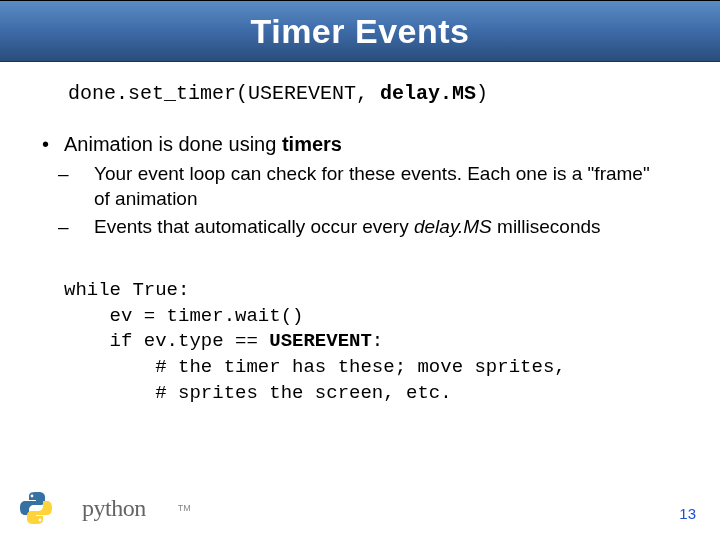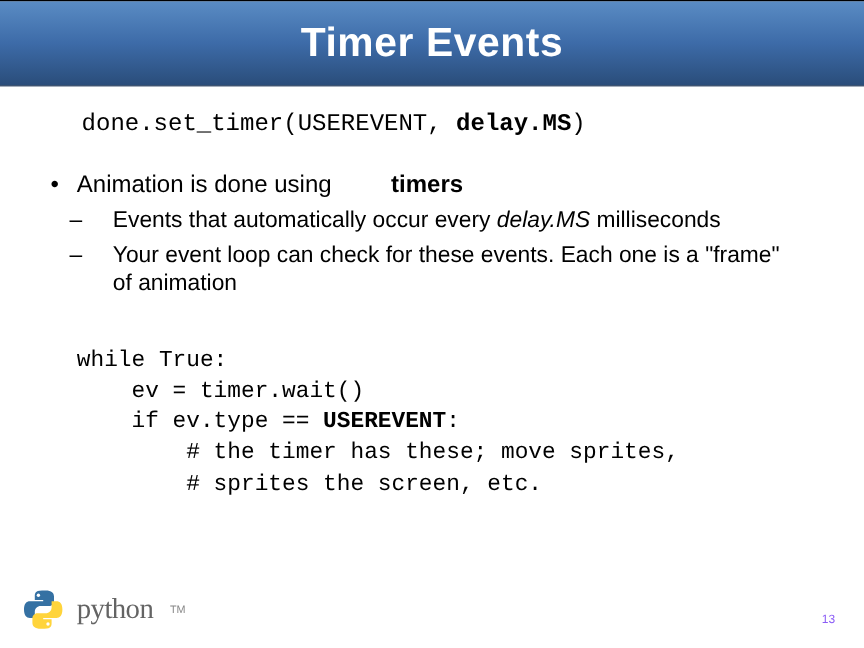--- a/index.html
+++ b/index.html
@@ -6,21 +6,21 @@
   body {
     width: 720px;
     height: 540px;
     font-family: Verdana, Arial, sans-serif;
     background: #ffffff;
     position: relative;
     overflow: hidden;
   }
   .header {
     background: linear-gradient(to bottom, #5a8cc4 0%, #3d6ba8 50%, #2a4d7a 100%);
-    height: 72px;
+    height: 62px;
     border-top: 1px solid #000;
     border-bottom: 1px solid #1a3456;
     display: flex;
     align-items: center;
     justify-content: center;
   }
   .title {
     color: #ffffff;
     font-size: 34px;
     font-weight: bold;
@@ -39,21 +39,21 @@
   .code-line-top .bold { font-weight: bold; }
   .bullet {
     font-size: 20px;
     margin-left: -18px;
     margin-bottom: 6px;
   }
   .bullet .dot {
     display: inline-block;
     width: 22px;
   }
-  .bullet .b { font-weight: bold; margin-left: 44px; }
+  .bullet .b { font-weight: bold; }
   .sub {
     font-size: 19px;
     margin-left: 16px;
     margin-bottom: 4px;
     line-height: 1.3;
     text-indent: -18px;
     padding-left: 18px;
   }
   .sub .dash {
     display: inline-block;
@@ -68,21 +68,21 @@
     line-height: 1.35;
     white-space: pre;
   }
   .code-block .bold { font-weight: bold; }
   .footer {
     position: absolute;
     bottom: 14px;
     left: 18px;
     display: flex;
     align-items: center;
-    gap: 10px;
+    gap: 28px;
   }
   .logo-icon {
     width: 36px;
     height: 36px;
     position: relative;
   }
   .logo-text {
     font-family: Georgia, serif;
     font-size: 24px;
     color: #646464;
@@ -92,47 +92,47 @@
   .logo-tm {
     font-size: 9px;
     color: #888;
     vertical-align: top;
     margin-left: 4px;
   }
   .page-num {
     position: absolute;
     bottom: 18px;
     right: 24px;
-    font-size: 10px;
-    color: #8b5cf6;
+    font-size: 15px;
+    color: #1d4ed8;
   }
 </style>
 </head>
 <body>
 
 <div class="header">
   <div class="title">Timer Events</div>
 </div>
 
 <div class="content">
 
   <div class="code-line-top">
     <span>done.set_timer(USEREVENT, </span><span class="bold">delay.MS</span><span>)</span>
   </div>
 
   <div class="bullet">
     <span class="dot">•</span><span>Animation is done using </span><span class="b">timers</span>
   </div>
 
   <div class="sub">
-    <span class="dash">–</span><span>Events that automatically occur every </span><span class="italic">delay.MS</span><span>  milliseconds</span>
+    <span class="dash">–</span><span>Your event loop can check for these events.  Each one is a "frame" of animation</span>
   </div>
 
   <div class="sub">
-    <span class="dash">–</span><span>Your event loop can check for these events.  Each one is a "frame" of animation</span>
+    <span class="dash">–</span><span>Events that automatically occur every </span><span class="italic">delay.MS</span><span>  milliseconds</span>
   </div>
 
   <div class="code-block"><span>while True:</span>
 <span>    ev = timer.wait()</span>
 <span>    if ev.type == </span><span class="bold">USEREVENT</span><span>:</span>
 <span>        # the timer has these; move sprites,</span>
 <span>        # sprites the screen, etc.</span></div>
 
 </div>
 

